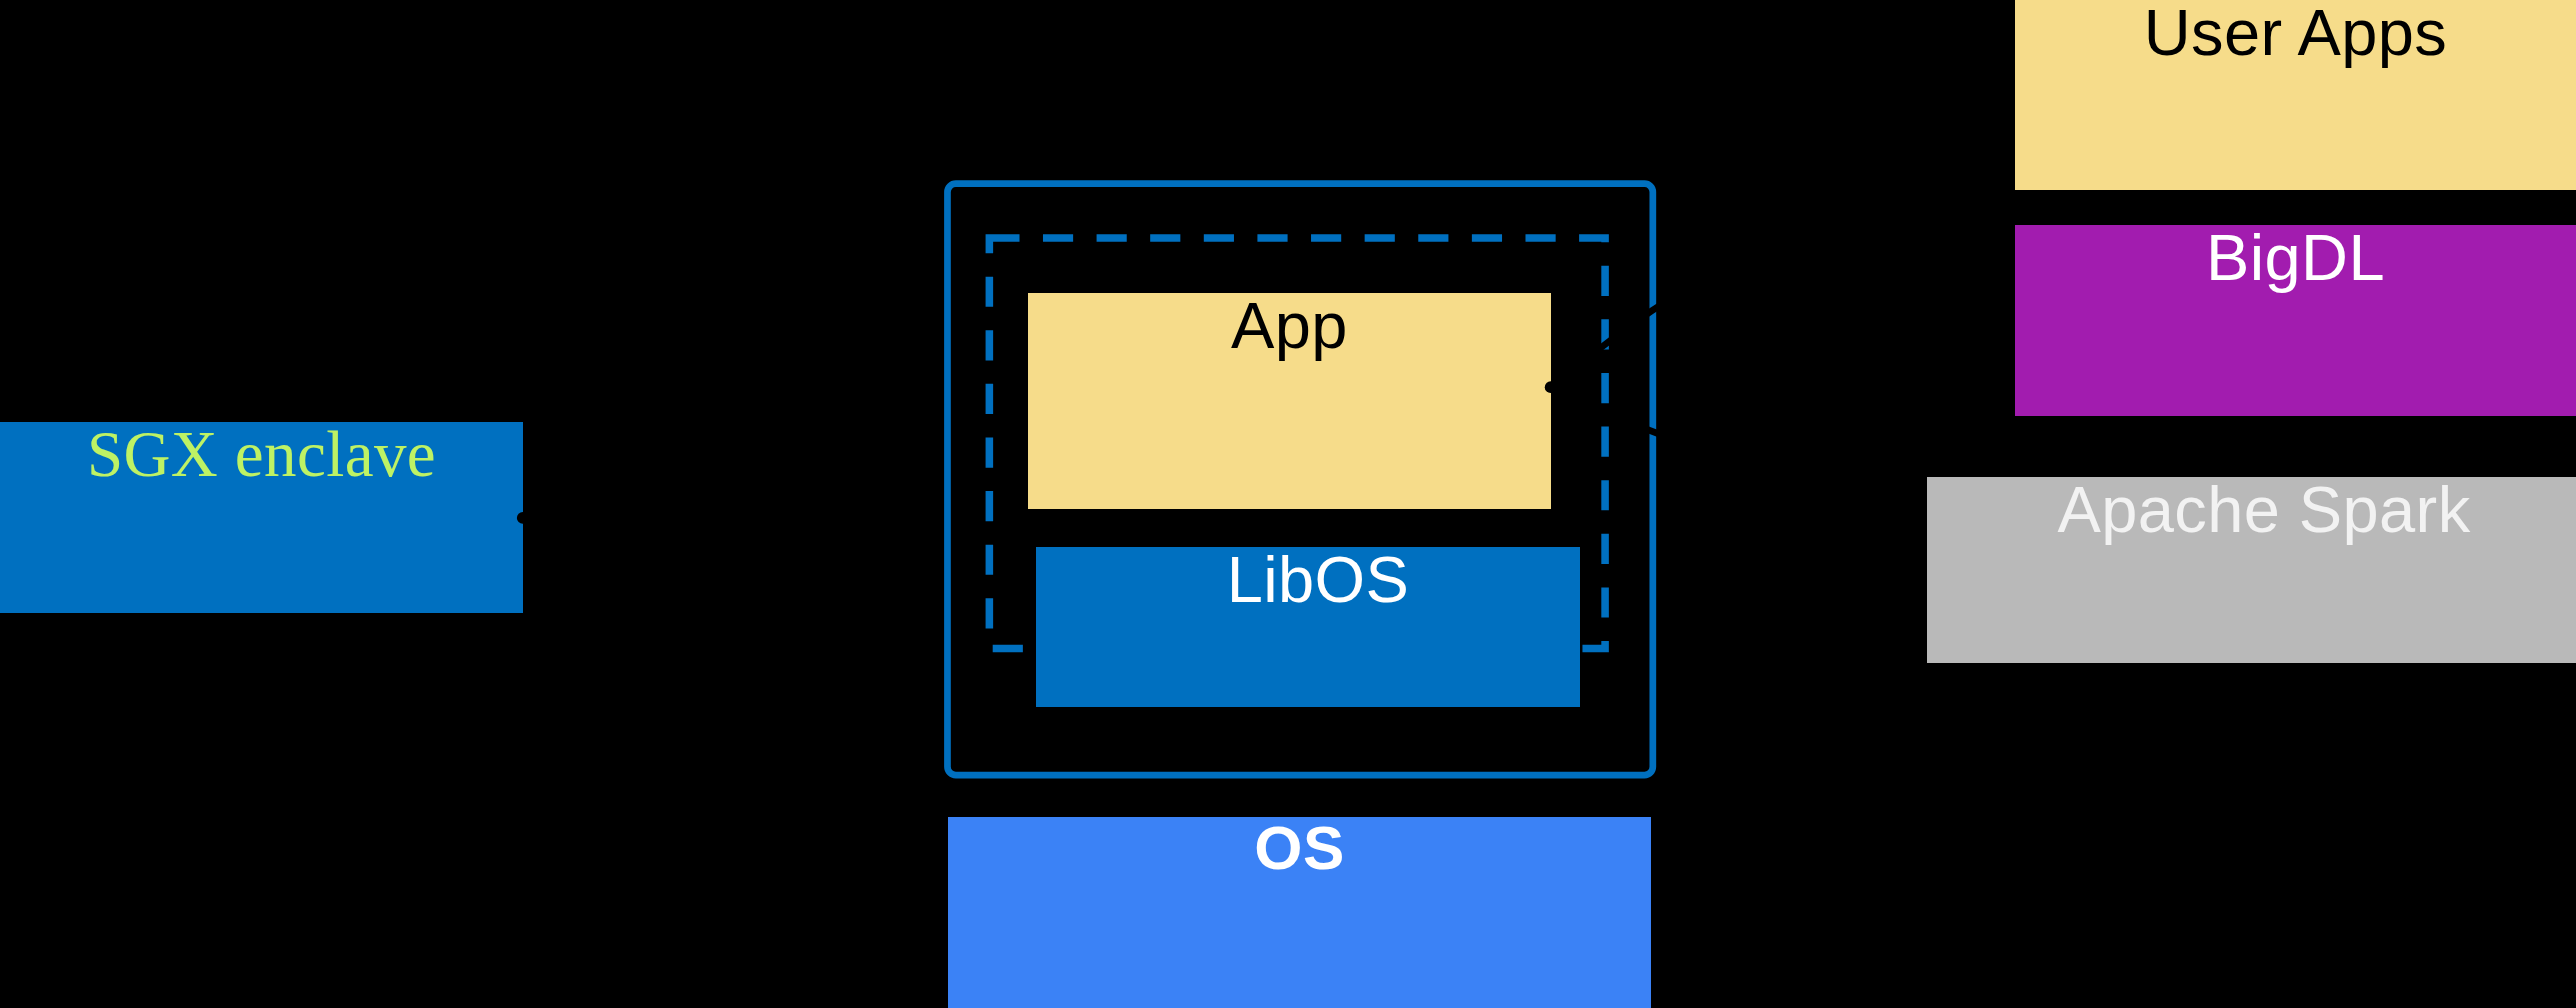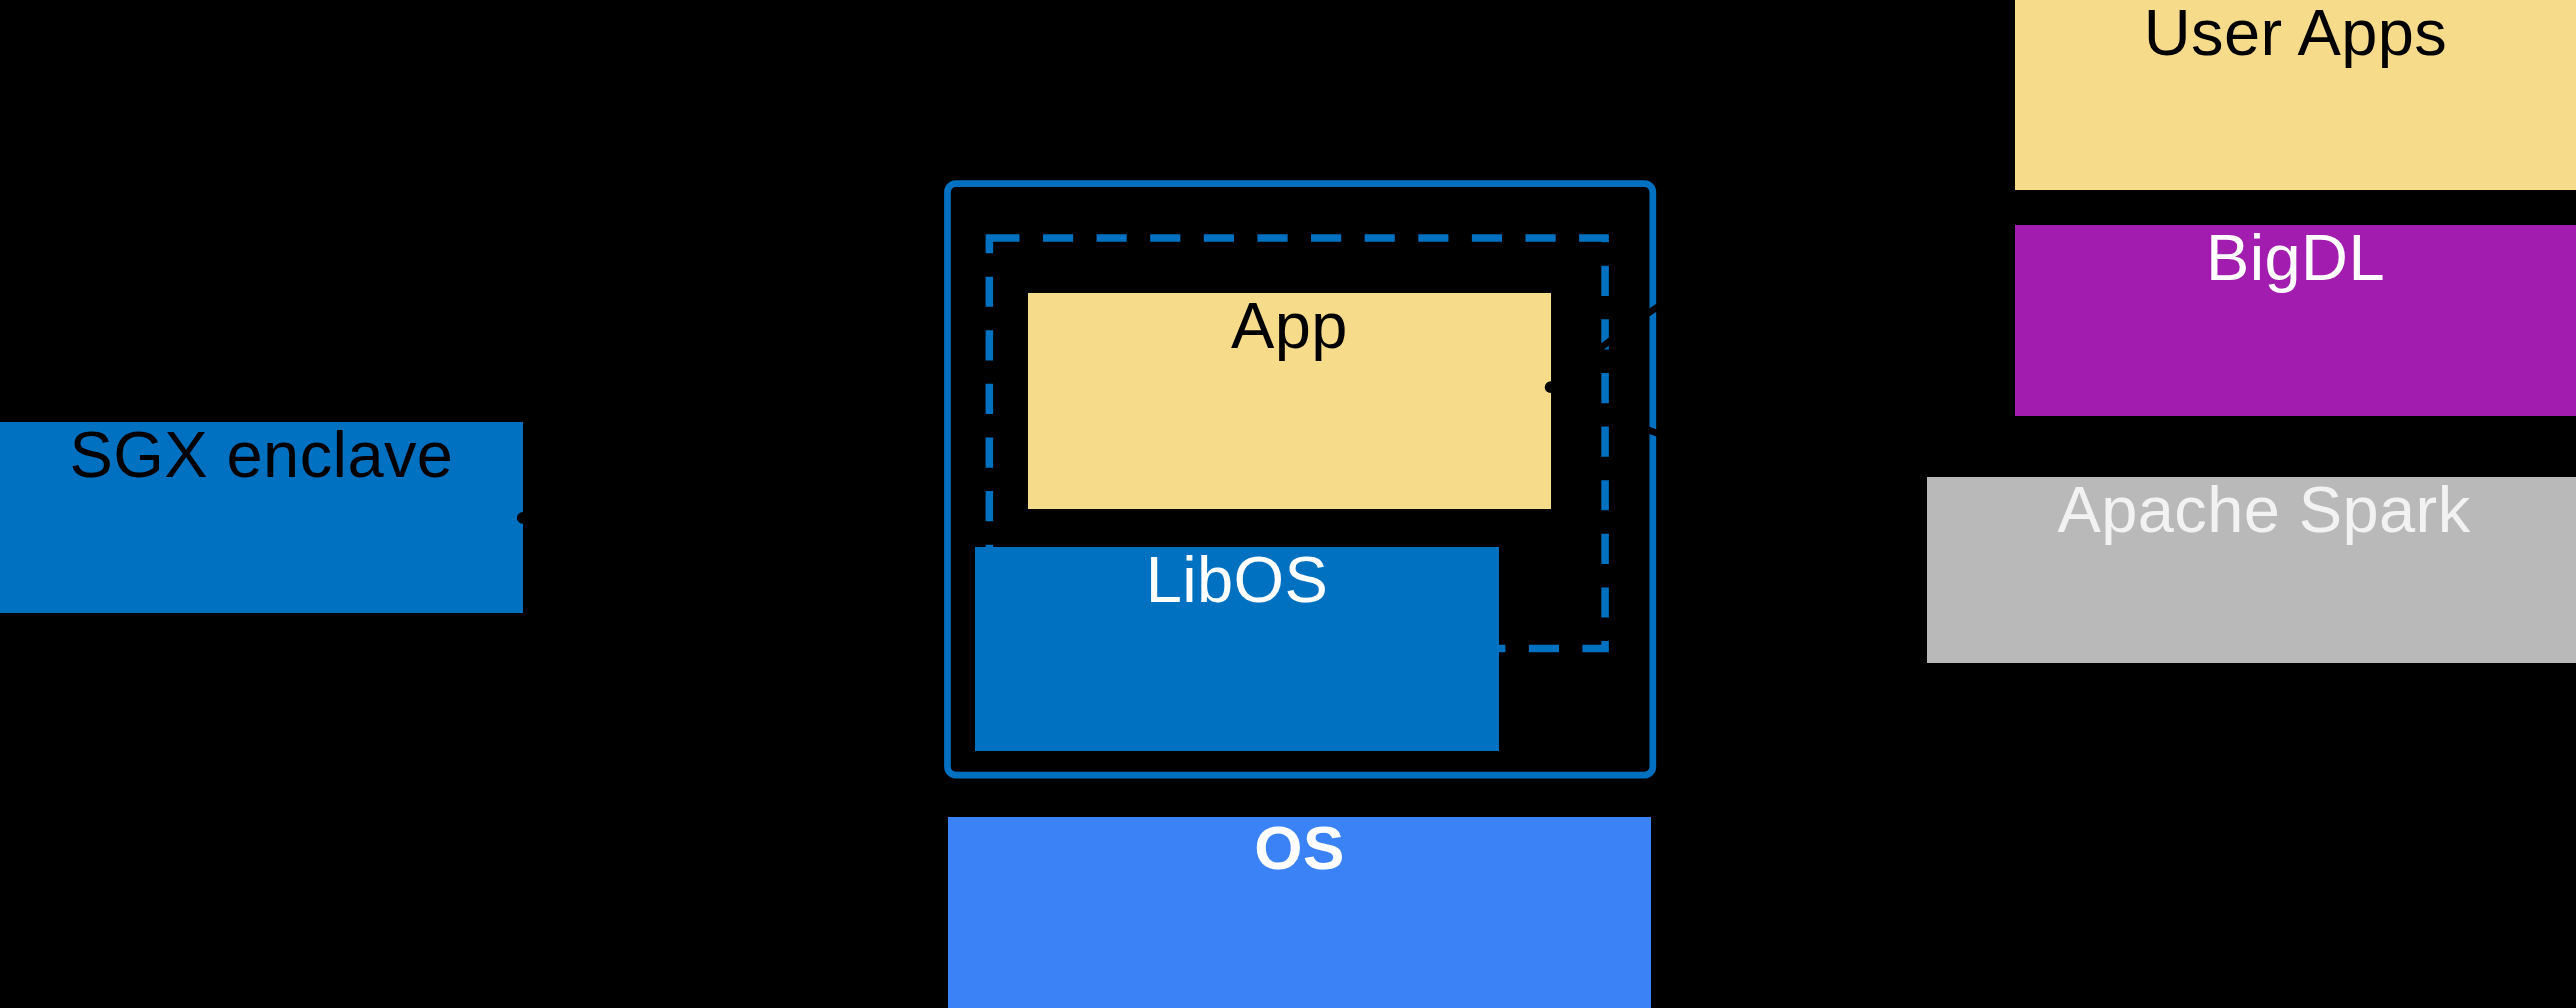--- a/index.html
+++ b/index.html
@@ -29,39 +29,39 @@
     justify-content: center;
     line-height: 1;
     font-size: 65px;
     letter-spacing: 0.4px;
     white-space: nowrap;
   }
   
   .sgx-box      { left: 0px;    top: 422px; width: 523px; height: 191px; }
   
   .app-box      { left: 1028px; top: 293px; width: 523px; height: 216px; }
-  .libos-box    { left: 975px; top: 547px; width: 524px; height: 204px; }
+  .libos-box    { left: 1036px; top: 547px; width: 524px; height: 160px; padding-left: 20px; }
   .os-box       { left: 948px; top: 817px; width: 703px; height: 192px;
                   font-weight: bold; font-size: 62px; }
   
   .user-apps-box    { left: 2015px; top: 0px;   width: 561px; height: 190px; }
   .bigdl-box        { left: 2015px; top: 225px; width: 561px; height: 191px; }
   .apache-spark-box { left: 1927px; top: 477px; width: 674px; height: 186px; }
 </style>
 </head>
 <body>
 
 <div class="stage">
 
   <svg class="layer" viewBox="0 0 3075 1204">
     <rect x="1131" y="219" width="842" height="706" rx="10" fill="none" stroke-width="8" stroke="#0070C0"></rect>
     <rect x="1181" y="284" width="735" height="490" fill="none" stroke-width="9" stroke-dasharray="36 28" stroke="#0070C0"></rect>
   </svg>
 
-  <div class="box sgx-box" style="background-color: rgb(0, 112, 192); color: #000000;">
+  <div class="box sgx-box" style="background-color: rgb(0, 112, 192); color: #bef264; font-family: Liberation Serif, serif;">
     <span>SGX enclave</span>
   </div>
 
   <div class="box app-box" style="background-color: rgb(246, 220, 138); color: rgb(0, 0, 0);">
     <span>App</span>
   </div>
 
   <div class="box libos-box" style="background-color: rgb(0, 112, 192); color: rgb(255, 255, 255);">
     <span>LibOS</span>
   </div>

